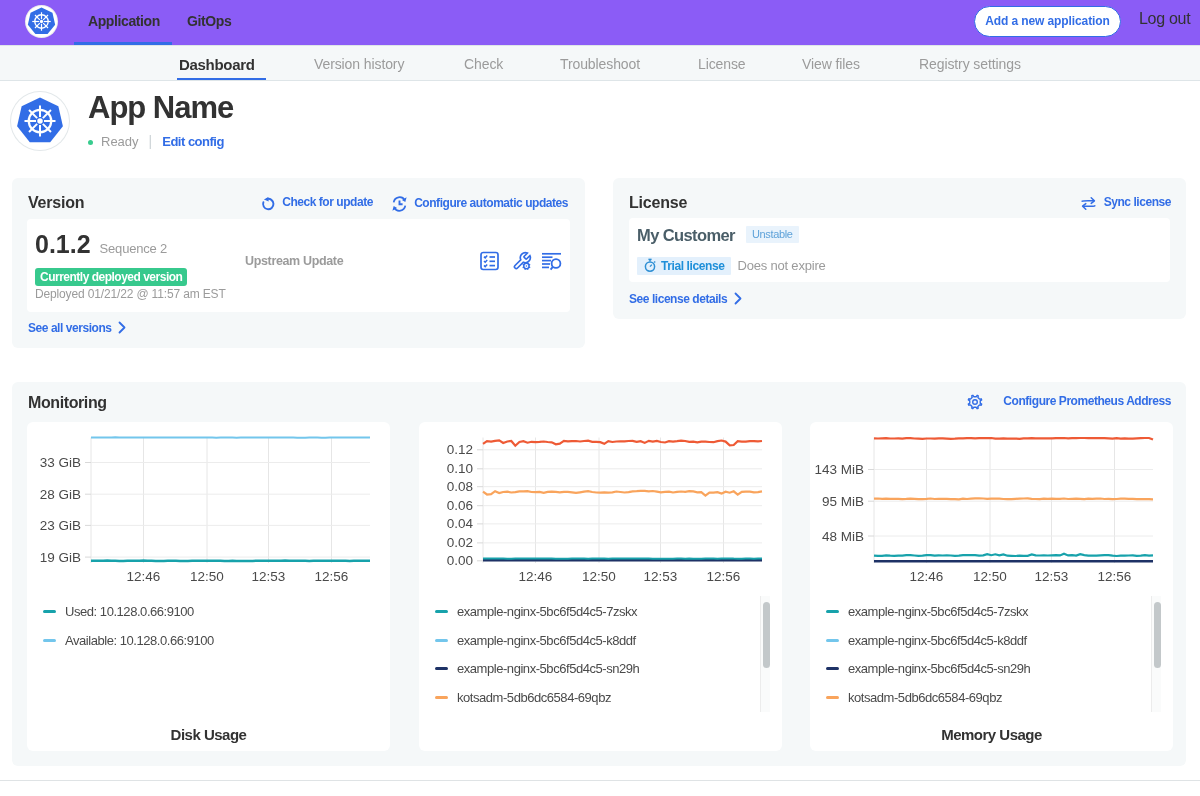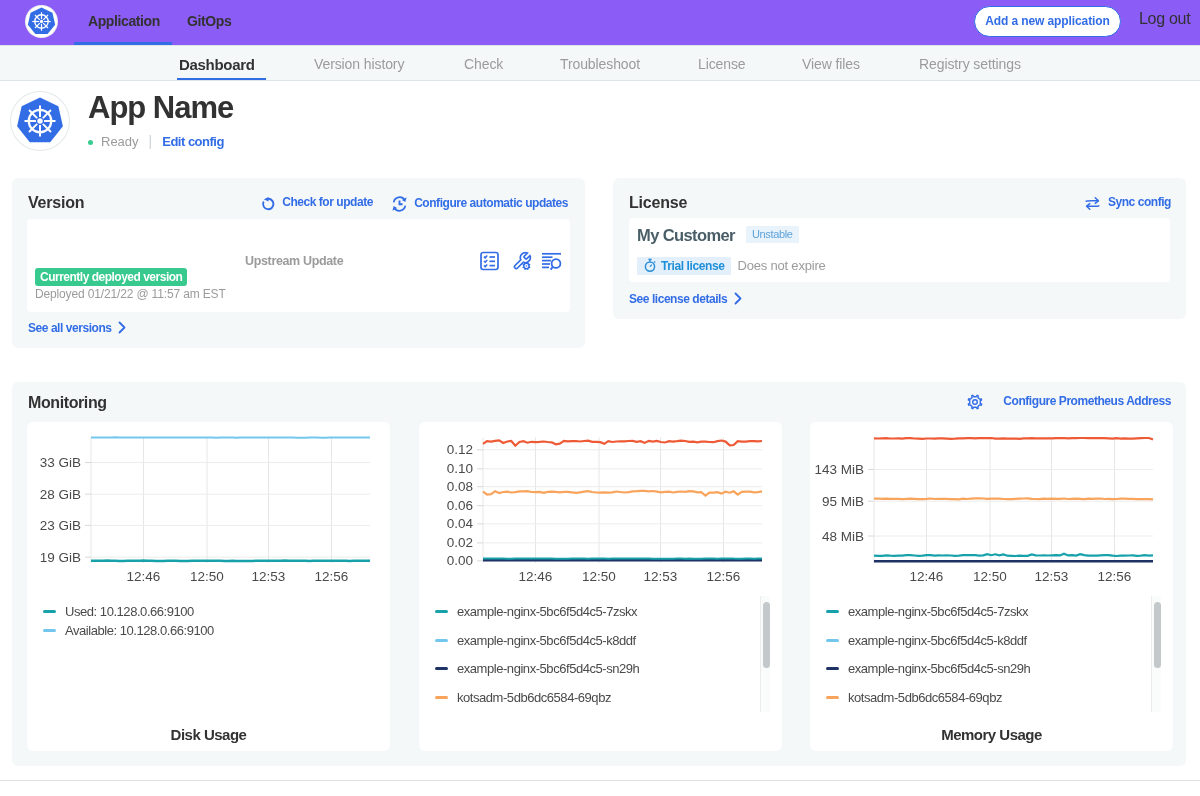--- a/index.html
+++ b/index.html
@@ -108,20 +108,21 @@
         <path d="M8.3 1.9 L3.9 4.6 L8.7 6.4 Z" fill="#326de6"></path>
       </svg><span class="link" style="margin-left:6px; vertical-align:3px;">Check for update</span></div>
   <div class="abs" style="right:17px; top:17px;"><svg width="17" height="18" viewBox="0 0 17 18" style="vertical-align:-3.5px;">
         <path d="M2.7 7.3 A6 6 0 0 1 13.8 5.2" fill="none" stroke="#326de6" stroke-width="1.7"></path>
         <path d="M15.6 2.2 L14.3 7.0 L10.9 4.9 Z" fill="#326de6"></path>
         <path d="M14.3 10.7 A6 6 0 0 1 3.2 12.8" fill="none" stroke="#326de6" stroke-width="1.7"></path>
         <path d="M1.4 15.8 L2.7 11.0 L6.1 13.1 Z" fill="#326de6"></path>
         <path d="M8.5 5.4 L8.5 9.3 L11.6 9.3" fill="none" stroke="#326de6" stroke-width="1.9"></path>
       </svg><span class="link" style="margin-left:6px; vertical-align:3px;">Configure automatic updates</span></div>
   <div class="whitecard" style="left:15px; top:41px; width:543px; height:93px;">
+    <div class="abs" style="left:8px; top:11px; font-size:25px; font-weight:bold; color:#323232;">0.1.2<span style="font-size:13px; font-weight:normal; color:#9b9b9b; margin-left:9px; letter-spacing:-0.2px;">Sequence 2</span></div>
     <div class="abs" style="left:8px; top:48px;"><span class="chipgreen">Currently deployed version</span></div>
     <div class="abs" style="left:8px; top:68px; font-size:12px; color:#9b9b9b; letter-spacing:-0.15px;">Deployed 01/21/22 @ 11:57 am EST</div>
     <div class="abs" style="left:218px; top:35px; font-size:12.5px; font-weight:bold; color:#9b9b9b; letter-spacing:-0.35px;">Upstream Update</div>
     <div class="abs" style="left:453px; top:32px;"><svg width="19" height="20" viewBox="0 0 19 20">
           <rect x="1" y="1.5" width="17" height="17" rx="2.2" fill="none" stroke="#326de6" stroke-width="1.7"></rect>
           <polyline points="4,5.6 5.2,6.8 7.2,4.6" fill="none" stroke="#326de6" stroke-width="1.5"></polyline>
           <line x1="9.5" y1="6" x2="15" y2="6" stroke="#326de6" stroke-width="1.7"></line>
           <polyline points="4,10 5.2,11.2 7.2,9" fill="none" stroke="#326de6" stroke-width="1.5"></polyline>
           <line x1="9.5" y1="10.3" x2="15" y2="10.3" stroke="#326de6" stroke-width="1.7"></line>
           <polyline points="4,14.4 5.2,15.6 7.2,13.4" fill="none" stroke="#326de6" stroke-width="1.5"></polyline>
@@ -163,21 +164,21 @@
 
 <div class="graycard" style="left:613px; top:178px; width:573px; height:141px;">
   <div class="abs cardtitle" style="left:16px; top:16px;">License</div>
   <div class="abs" style="right:15px; top:17px;"><svg width="17" height="15" viewBox="0 0 17 15" style="vertical-align:-2px;">
         <g fill="none" stroke="#326de6" stroke-width="1.5" stroke-linecap="round" stroke-linejoin="round">
           <path d="M2.2 5.2 C3 4.6 8 4.6 13.6 4.8"></path>
           <polyline points="11.2,1.8 14.4,4.8 11.2,7.4"></polyline>
           <path d="M14.8 9.8 C14 10.4 9 10.4 3.4 10.2"></path>
           <polyline points="5.8,7.6 2.6,10.2 5.8,13.2"></polyline>
         </g>
-      </svg><span class="link" style="margin-left:7px; vertical-align:3px;">Sync config</span></div>
+      </svg><span class="link" style="margin-left:7px; vertical-align:3px;">Sync license</span></div>
   <div class="whitecard" style="left:16px; top:40px; width:541px; height:64px;">
     <div class="abs" style="left:8px; top:8px; font-size:16.5px; font-weight:bold; letter-spacing:-0.6px; color:#4a5e68;">My Customer<span class="chipblue" style="margin-left:11px; vertical-align:3px;">Unstable</span></div>
     <div class="abs" style="left:8px; top:38px;"><span class="chipblue" style="height:18px; line-height:18px; font-size:12px; font-weight:bold; letter-spacing:-0.4px; color:#1e8fd9; background:#e3f0fc;"><svg width="14" height="15" viewBox="0 0 14 15" style="vertical-align:-3px; margin-right:4px;">
             <circle cx="7" cy="8.6" r="4.6" fill="none" stroke="#2e8fd4" stroke-width="1.5"></circle>
             <line x1="7" y1="1.4" x2="7" y2="3.6" stroke="#2e8fd4" stroke-width="1.5"></line>
             <line x1="5.4" y1="1.4" x2="8.6" y2="1.4" stroke="#2e8fd4" stroke-width="1.5"></line>
             <line x1="7" y1="8.6" x2="8.8" y2="6.6" stroke="#2e8fd4" stroke-width="1.4"></line>
             <line x1="11.2" y1="3.6" x2="12.2" y2="4.6" stroke="#2e8fd4" stroke-width="1.4"></line>
           </svg>Trial license</span><span style="font-size:13px; color:#9b9b9b; margin-left:7px; letter-spacing:-0.2px;">Does not expire</span></div>
   </div>
@@ -213,21 +214,21 @@
 <line x1="58" y1="135.1" x2="64" y2="135.1" stroke="#d8d8d8" stroke-width="1"></line>
 <text x="54" y="139.6" text-anchor="end" class="axlbl">19 GiB</text>
 <text x="116.5" y="159" text-anchor="middle" class="axlbl">12:46</text>
 <text x="180" y="159" text-anchor="middle" class="axlbl">12:50</text>
 <text x="241.5" y="159" text-anchor="middle" class="axlbl">12:53</text>
 <text x="304.5" y="159" text-anchor="middle" class="axlbl">12:56</text>
 <polyline points="64.0,15.4 68.0,15.5 72.1,15.5 76.1,15.5 80.2,15.5 84.2,15.4 88.3,15.3 92.3,15.5 96.3,15.4 100.4,15.4 104.4,15.6 108.5,15.5 112.5,15.6 116.6,15.5 120.6,15.6 124.7,15.4 128.7,15.5 132.7,15.6 136.8,15.6 140.8,15.6 144.9,15.6 148.9,15.4 153.0,15.5 157.0,15.5 161.0,15.5 165.1,15.4 169.1,15.5 173.2,15.5 177.2,15.6 181.3,15.6 185.3,15.6 189.3,15.7 193.4,15.6 197.4,15.6 201.5,15.5 205.5,15.6 209.6,15.7 213.6,15.5 217.7,15.4 221.7,15.4 225.7,15.6 229.8,15.5 233.8,15.5 237.9,15.5 241.9,15.5 246.0,15.5 250.0,15.4 254.0,15.5 258.1,15.5 262.1,15.6 266.2,15.6 270.2,15.7 274.3,15.7 278.3,15.7 282.3,15.6 286.4,15.5 290.4,15.6 294.5,15.7 298.5,15.7 302.6,15.6 306.6,15.6 310.7,15.5 314.7,15.6 318.7,15.6 322.8,15.5 326.8,15.4 330.9,15.5 334.9,15.6 339.0,15.5 343.0,15.6" fill="none" stroke="#73c6ec" stroke-width="2"></polyline>
 <polyline points="64.0,138.7 68.0,138.7 72.1,138.7 76.1,138.7 80.2,138.6 84.2,138.7 88.3,138.8 92.3,138.9 96.3,138.9 100.4,138.8 104.4,138.8 108.5,138.7 112.5,138.7 116.6,138.6 120.6,138.7 124.7,138.8 128.7,138.9 132.7,138.9 136.8,138.9 140.8,138.8 144.9,138.7 148.9,138.8 153.0,138.9 157.0,138.9 161.0,139.0 165.1,138.8 169.1,138.8 173.2,138.8 177.2,138.8 181.3,138.7 185.3,138.8 189.3,138.7 193.4,138.8 197.4,138.9 201.5,138.9 205.5,138.8 209.6,138.9 213.6,138.9 217.7,138.9 221.7,139.0 225.7,138.9 229.8,138.8 233.8,138.8 237.9,138.8 241.9,138.7 246.0,138.7 250.0,138.8 254.0,138.7 258.1,138.6 262.1,138.8 266.2,138.7 270.2,138.8 274.3,138.8 278.3,138.7 282.3,138.9 286.4,138.8 290.4,138.8 294.5,138.7 298.5,138.8 302.6,138.7 306.6,138.7 310.7,138.8 314.7,138.8 318.7,138.8 322.8,138.9 326.8,138.8 330.9,138.7 334.9,138.7 339.0,138.8 343.0,138.8" fill="none" stroke="#17a2ab" stroke-width="2.5"></polyline>
     </svg>
     <div class="legrow" style="top:182px;"><span class="dash" style="background:#17a2ab;"></span>Used: 10.128.0.66:9100</div>
-    <div class="legrow" style="top:201px;"><span class="dash" style="background:#73c6ec;"></span>Available: 10.128.0.66:9100</div>
+    <div class="legrow" style="top:211px;"><span class="dash" style="background:#73c6ec;"></span>Available: 10.128.0.66:9100</div>
     <div class="ctitle">Disk Usage</div>
   </div>
 
   <div class="chartcard" style="left:407px;">
     <svg width="363" height="165" viewBox="0 0 363 165">
 <line x1="64" y1="15.5" x2="64" y2="141" stroke="#e6e6e6" stroke-width="1"></line>
 <line x1="116.5" y1="15.5" x2="116.5" y2="141" stroke="#e6e6e6" stroke-width="1"></line>
 <line x1="180" y1="15.5" x2="180" y2="141" stroke="#e6e6e6" stroke-width="1"></line>
 <line x1="241.5" y1="15.5" x2="241.5" y2="141" stroke="#e6e6e6" stroke-width="1"></line>
 <line x1="304.5" y1="15.5" x2="304.5" y2="141" stroke="#e6e6e6" stroke-width="1"></line>

